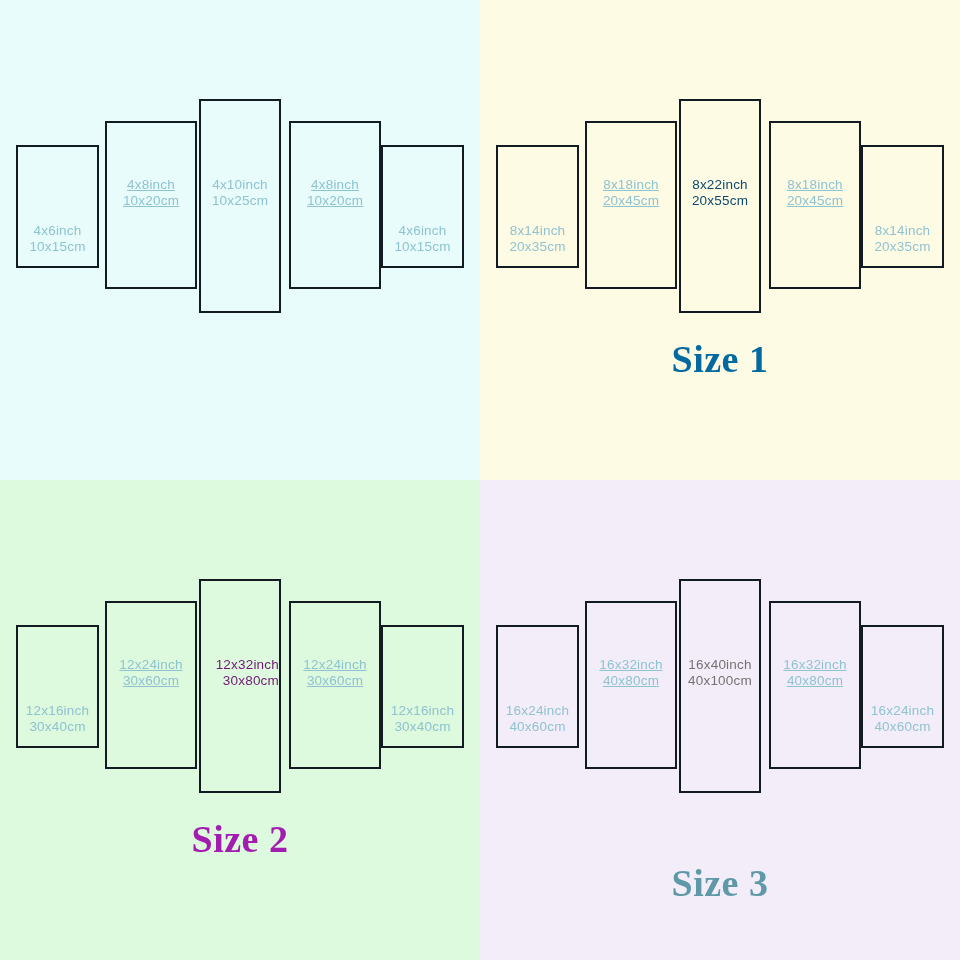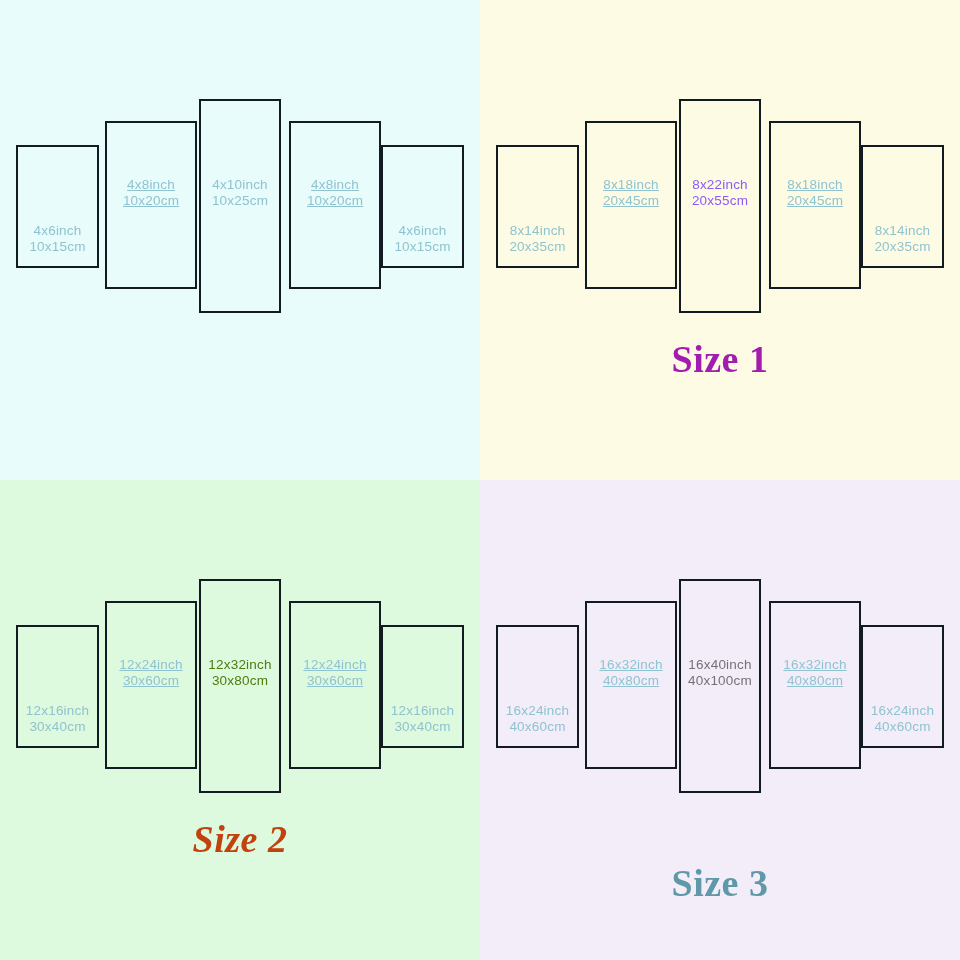--- a/index.html
+++ b/index.html
@@ -135,75 +135,75 @@
           <span class="ln">20x35cm</span>
         </div>
       </div>
       <div class="panel p2" style="border-color: rgb(18, 26, 34);">
         <div class="panel-label" style="color: rgb(143, 195, 208);">
           <span class="ln">8x18inch</span>
           <span class="ln">20x45cm</span>
         </div>
       </div>
       <div class="panel p3" style="border-color: rgb(18, 26, 34);">
-        <div class="panel-label" style="color: #8b5cf6;">
+        <div class="panel-label" style="color: #0c4a6e;">
           <span class="ln">8x22inch</span>
           <span class="ln">20x55cm</span>
         </div>
       </div>
       <div class="panel p4" style="border-color: rgb(18, 26, 34);">
         <div class="panel-label" style="color: rgb(143, 195, 208);">
           <span class="ln">8x18inch</span>
           <span class="ln">20x45cm</span>
         </div>
       </div>
       <div class="panel p5" style="border-color: rgb(18, 26, 34);">
         <div class="panel-label" style="color: rgb(143, 195, 208);">
           <span class="ln">8x14inch</span>
           <span class="ln">20x35cm</span>
         </div>
       </div>
     </div>
-    <div class="quad-title" style="color: #a21caf;">Size 1</div>
+    <div class="quad-title" style="color: #0369a1;">Size 1</div>
   </div>
 
   <div class="quadrant quad-bl" style="background: rgb(221, 249, 222);">
     <div class="panel-group">
       <div class="panel p1" style="border-color: rgb(18, 26, 34);">
         <div class="panel-label" style="color: rgb(143, 195, 208);">
           <span class="ln">12x16inch</span>
           <span class="ln">30x40cm</span>
         </div>
       </div>
       <div class="panel p2" style="border-color: rgb(18, 26, 34);">
         <div class="panel-label" style="color: rgb(143, 195, 208);">
           <span class="ln">12x24inch</span>
           <span class="ln">30x60cm</span>
         </div>
       </div>
       <div class="panel p3" style="border-color: rgb(18, 26, 34);">
-        <div class="panel-label" style="color: #4d7c0f;">
+        <div class="panel-label" style="color: #701a75; text-align: right;">
           <span class="ln">12x32inch</span>
           <span class="ln">30x80cm</span>
         </div>
       </div>
       <div class="panel p4" style="border-color: rgb(18, 26, 34);">
         <div class="panel-label" style="color: rgb(143, 195, 208);">
           <span class="ln">12x24inch</span>
           <span class="ln">30x60cm</span>
         </div>
       </div>
       <div class="panel p5" style="border-color: rgb(18, 26, 34);">
         <div class="panel-label" style="color: rgb(143, 195, 208);">
           <span class="ln">12x16inch</span>
           <span class="ln">30x40cm</span>
         </div>
       </div>
     </div>
-    <div class="quad-title" style="color: #c2410c; font-style: italic;">Size 2</div>
+    <div class="quad-title" style="color: #a21caf;">Size 2</div>
   </div>
 
   <div class="quadrant quad-br" style="background: rgb(243, 237, 250);">
     <div class="panel-group">
       <div class="panel p1" style="border-color: rgb(18, 26, 34);">
         <div class="panel-label" style="color: rgb(143, 195, 208);">
           <span class="ln">16x24inch</span>
           <span class="ln">40x60cm</span>
         </div>
       </div>

